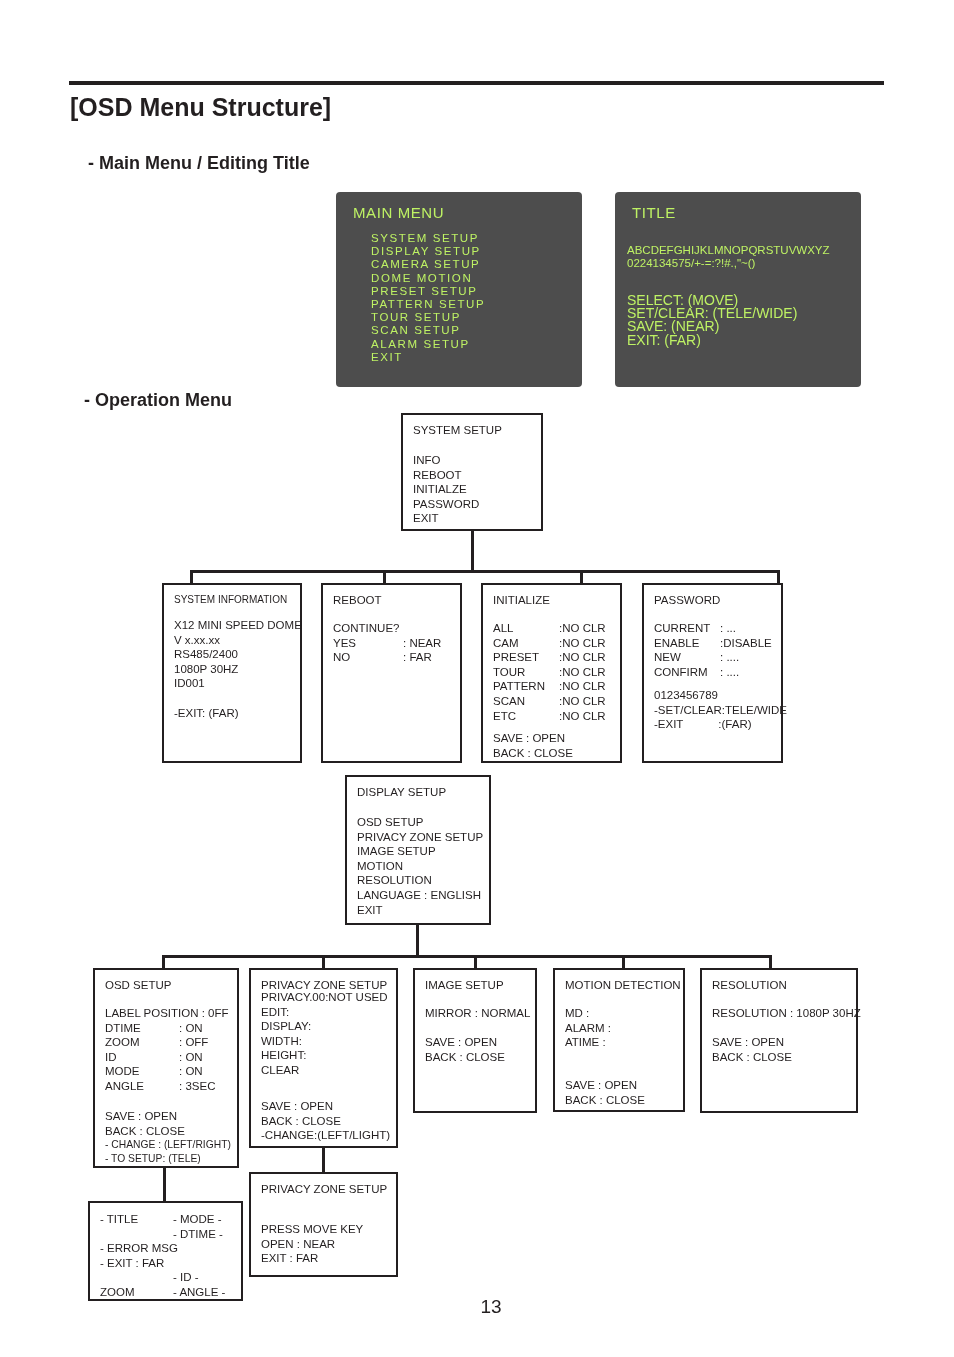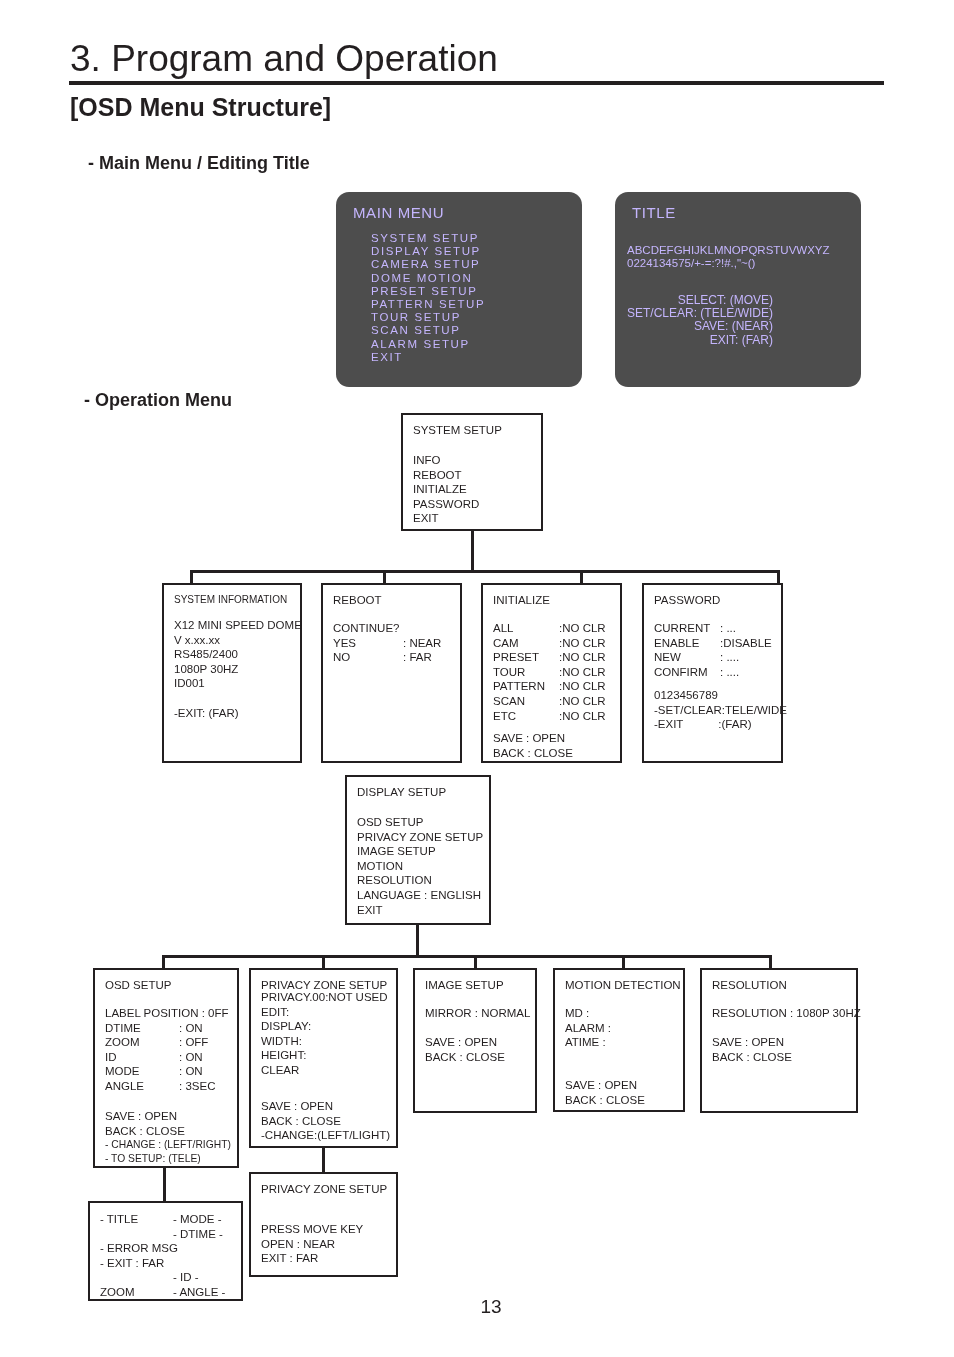--- a/index.html
+++ b/index.html
@@ -63,43 +63,43 @@
     top: 1296px;
     text-align: center;
     font-size: 19px;
     padding-left: 28px;
   }
 
   
   .osd {
     position: absolute;
     background: #4d4d4d;
-    border-radius: 13px;
-    color: #c4b5fd;
+    border-radius: 4px;
+    color: #bef264;
     font-family: "Liberation Sans", sans-serif;
   }
   .osd .osd-head {
     position: absolute;
     left: 17px;
     top: 12px;
     font-size: 15px;
     letter-spacing: 0.6px;
     white-space: nowrap;
   }
   .osd .osd-body {
     position: absolute;
     font-size: 11.5px;
     line-height: 13.2px;
     white-space: pre;
   }
   #osd-main-menu { left: 336px; top: 192px; width: 246px; height: 195px; }
   #osd-main-menu .osd-body { left: 35px; top: 40px; letter-spacing: 1.6px; }
   #osd-title { left: 615px; top: 192px; width: 246px; height: 195px; }
   #osd-title .osd-charset { position: absolute; left: 12px; top: 52px; font-size: 11.5px; line-height: 13.2px; white-space: pre; }
-  #osd-title .osd-keys { position: absolute; left: 12px; top: 102px; font-size: 12px; line-height: 13.2px; white-space: pre; text-align: right; }
+  #osd-title .osd-keys { position: absolute; left: 12px; top: 102px; font-size: 14px; line-height: 13.2px; white-space: pre; }
 
   
   .node {
     position: absolute;
     background: #ffffff;
     border: 2px solid #231f20;
     box-sizing: border-box;
   }
   .node .n-head {
     position: absolute;
@@ -136,21 +136,20 @@
     background: #231f20;
   }
   .line.v { width: 3px; }
   .line.h { height: 3px; }
 </style>
 </head>
 <body>
 
 <div class="page">
 
-  <div id="chapter-title">3. Program and Operation</div>
   <div id="title-rule"></div>
   <div id="section-title">[OSD Menu Structure]</div>
 
   <div class="sublabel" id="label-main-menu">- Main Menu / Editing Title</div>
   <div class="sublabel" id="label-operation-menu">- Operation Menu</div>
 
   <div id="page-number">13</div>
 
   <div class="osd" id="osd-main-menu">
     <div class="osd-head">MAIN MENU</div>

